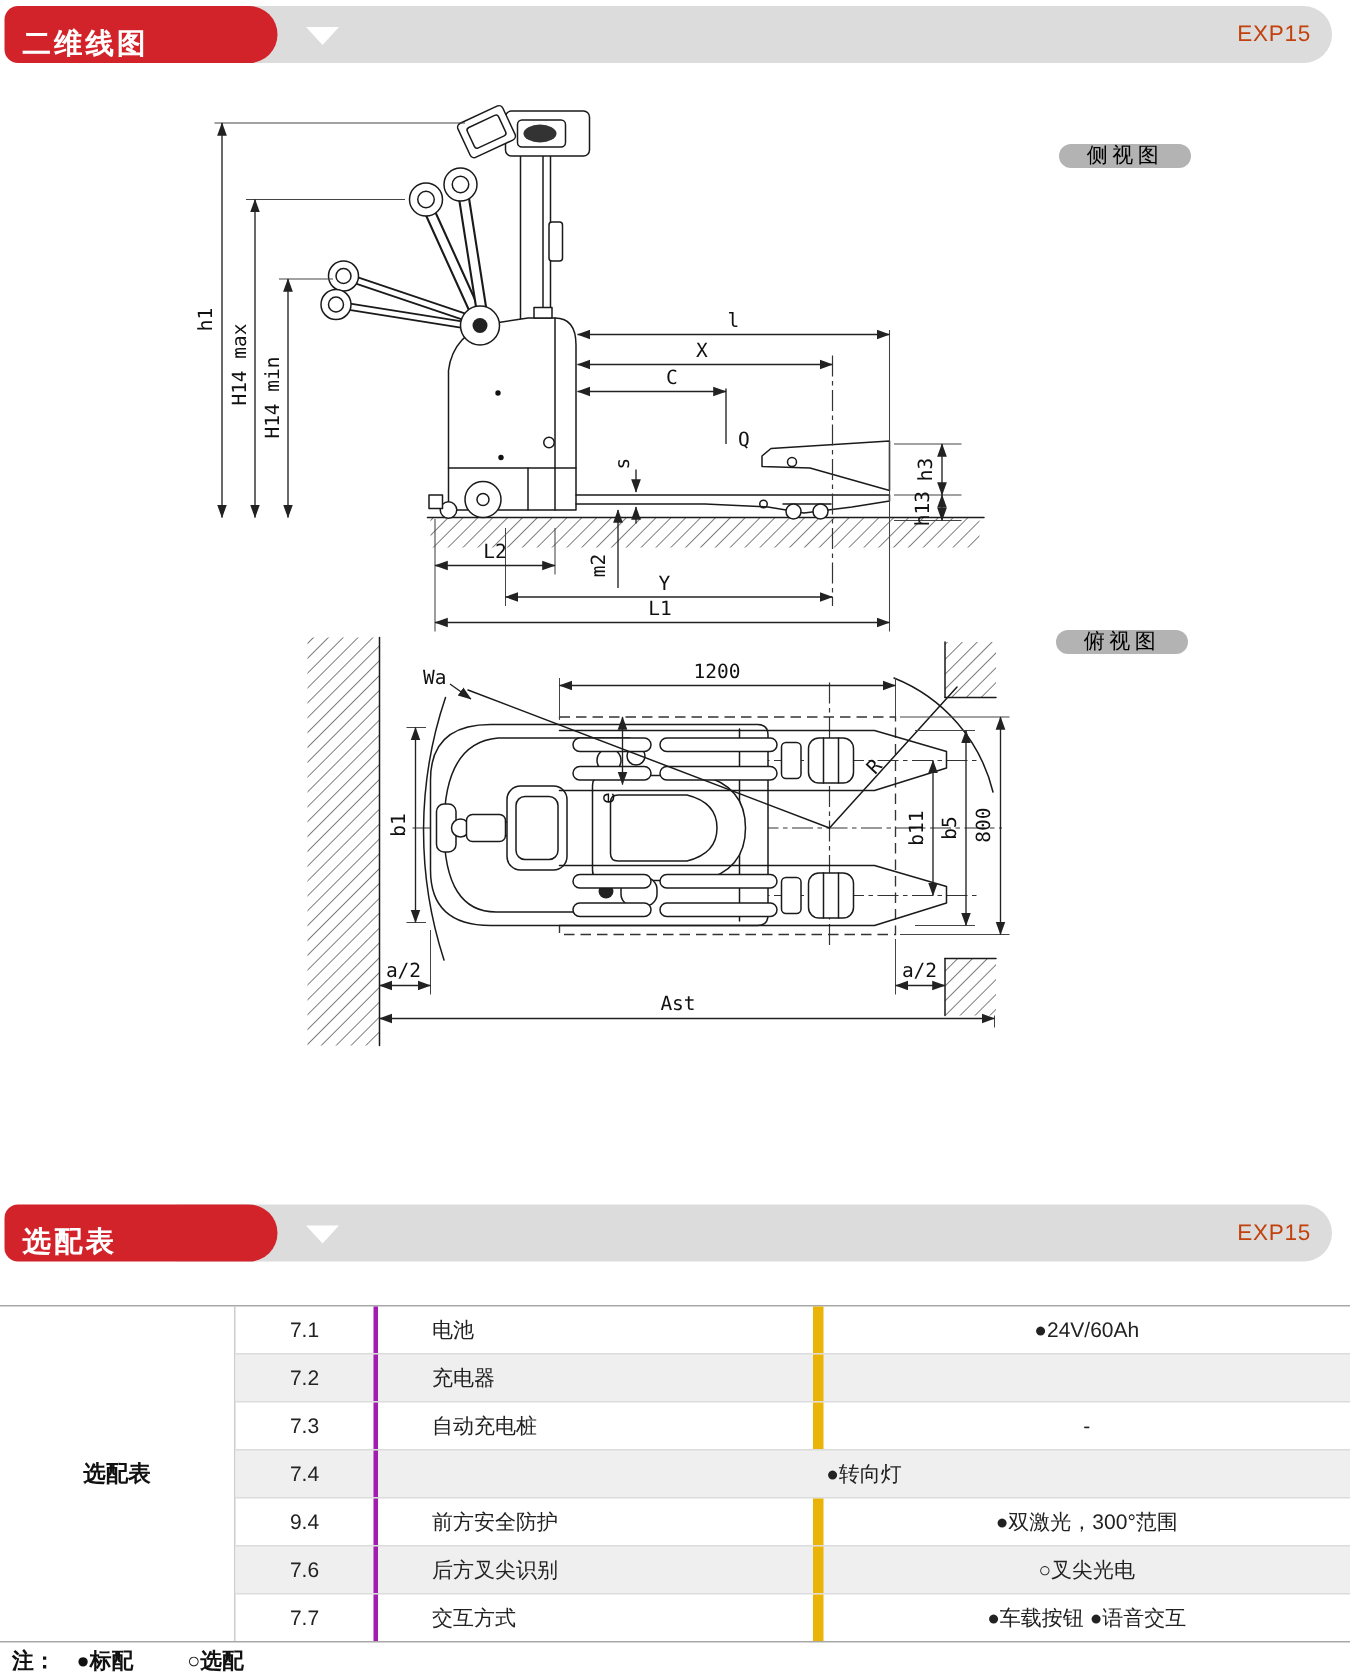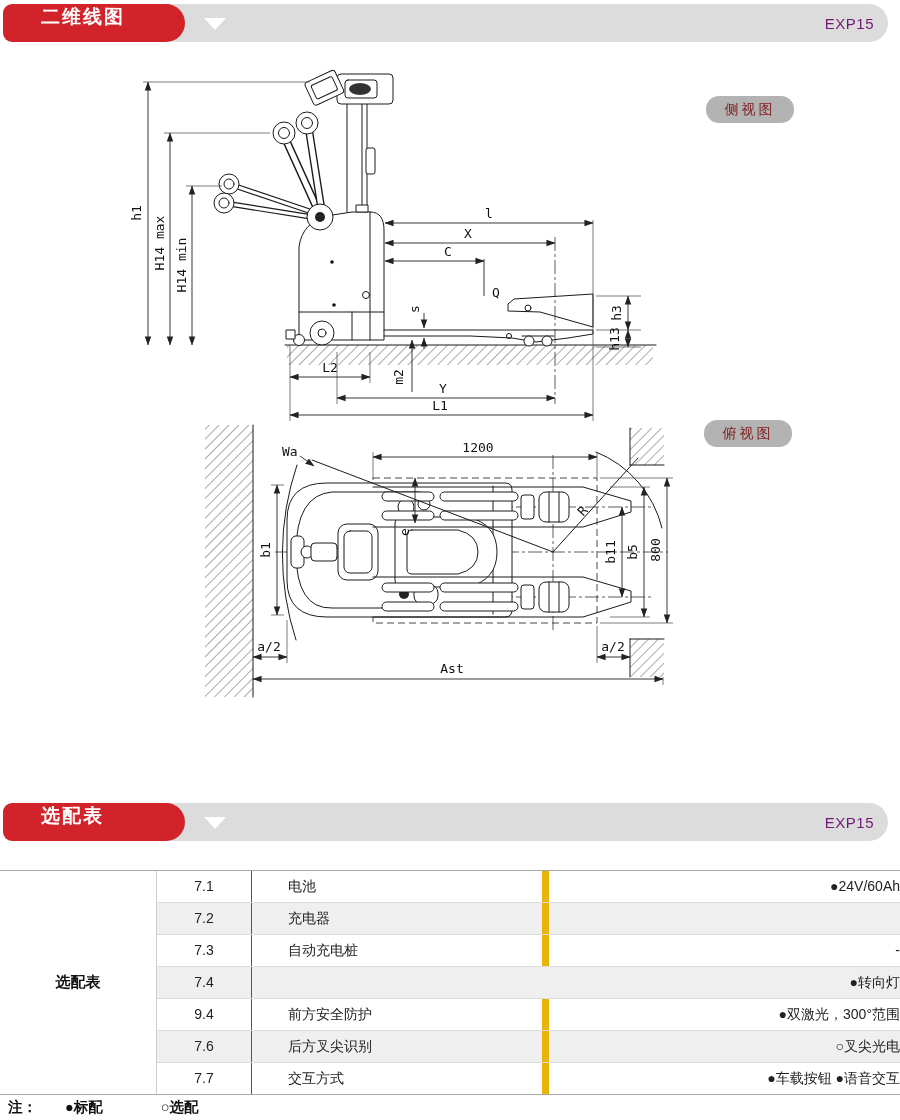--- a/index.html
+++ b/index.html
@@ -5,31 +5,31 @@
   html,body{margin:0;padding:0}
   body{width:900px;height:1120px;position:relative;background:#fff;
        font-family:"Liberation Sans",sans-serif;overflow:hidden}
 
   
   .hdr{position:absolute;left:0;width:900px;height:38px}
   .hdr .gray{position:absolute;left:100px;right:12px;top:0;height:38px;
              background:#dcdcdc;border-radius:19px}
   .hdr .red{position:absolute;left:3px;top:0;width:182px;height:38px;
             background:#d2232a;border-radius:9px 19px 19px 9px;
-            display:flex;align-items:flex-start;padding-left:38px;box-sizing:border-box;
+            display:flex;align-items:flex-end;padding-left:12px;box-sizing:border-box;
             color:#fff;font-size:19px;font-weight:bold;letter-spacing:2px}
   .hdr .tri{position:absolute;left:204px;top:14px;width:0;height:0;
             border-left:11px solid transparent;border-right:11px solid transparent;
             border-top:12px solid #fff}
   .hdr .model{position:absolute;right:26px;top:50%;transform:translateY(-50%);
-              font-size:15px;color:#701a75;letter-spacing:.5px}
-
-  
-  .badge{position:absolute;width:88px;height:27px;background:#b3b3b3;border-radius:13px;
-         color:#7f1d1d;font-size:14px;display:flex;align-items:center;justify-content:center;
+              font-size:15px;color:#c2410c;letter-spacing:.5px}
+
+  
+  .badge{position:absolute;width:88px;height:16px;background:#b3b3b3;border-radius:13px;
+         color:#000000;font-size:14px;display:flex;align-items:center;justify-content:center;
          letter-spacing:3px}
 
   
   .drawing{position:absolute;top:60px;left:0;width:900px;height:700px}
   .s1{stroke:#1a1a1a;stroke-width:1;fill:none;stroke-linejoin:round;stroke-linecap:round}
   .fw{stroke:#1a1a1a;stroke-width:1;fill:#fff;stroke-linejoin:round}
   .dim{stroke:#222;stroke-width:.9;fill:none}
   .e1{stroke:#444;stroke-width:.7;fill:none}
   .cl{stroke:#333;stroke-width:.8;stroke-dasharray:14 3 3 3;fill:none}
   .dash{stroke:#333;stroke-width:.9;stroke-dasharray:7 4;fill:none}
@@ -41,29 +41,29 @@
 
   
   .opt-table{position:absolute;top:870px;left:0;width:900px;display:flex;
              border-top:1px solid #a8a8a8;border-bottom:1px solid #a8a8a8;box-sizing:border-box}
   .group-cell{width:157px;display:flex;align-items:center;justify-content:center;
               font-weight:bold;font-size:15px;color:#111;border-right:1px solid #ccc;box-sizing:border-box}
   .rows{flex:1}
   .row{display:flex;height:31px;line-height:31px;font-size:14px;color:#222}
   .row.alt{background:#efefef}
   .row + .row{border-top:1px solid #dcdcdc}
-  .c-no{width:95px;text-align:center;border-right:1px solid #a21caf;box-sizing:border-box}
+  .c-no{width:95px;text-align:center;border-right:3px solid #a21caf;box-sizing:border-box}
   .c-name{width:297px;padding-left:36px;border-right:7px solid #eab308;box-sizing:border-box}
-  .c-val{flex:1;text-align:right}
+  .c-val{flex:1;text-align:center}
 
   
   .note{position:absolute;top:1098px;left:8px;display:flex;align-items:center;
         font-size:14.5px;font-weight:bold;color:#111}
-  .note .std{margin-left:28px}
-  .note .opt{margin-left:58px}
+  .note .std{margin-left:14px}
+  .note .opt{margin-left:36px}
 </style>
 </head>
 <body>
 
 <div class="hdr" style="top:4px">
   <div class="gray"></div>
   <div class="red">
     <span>二维线图</span>
   </div>
   <div class="tri"></div>

